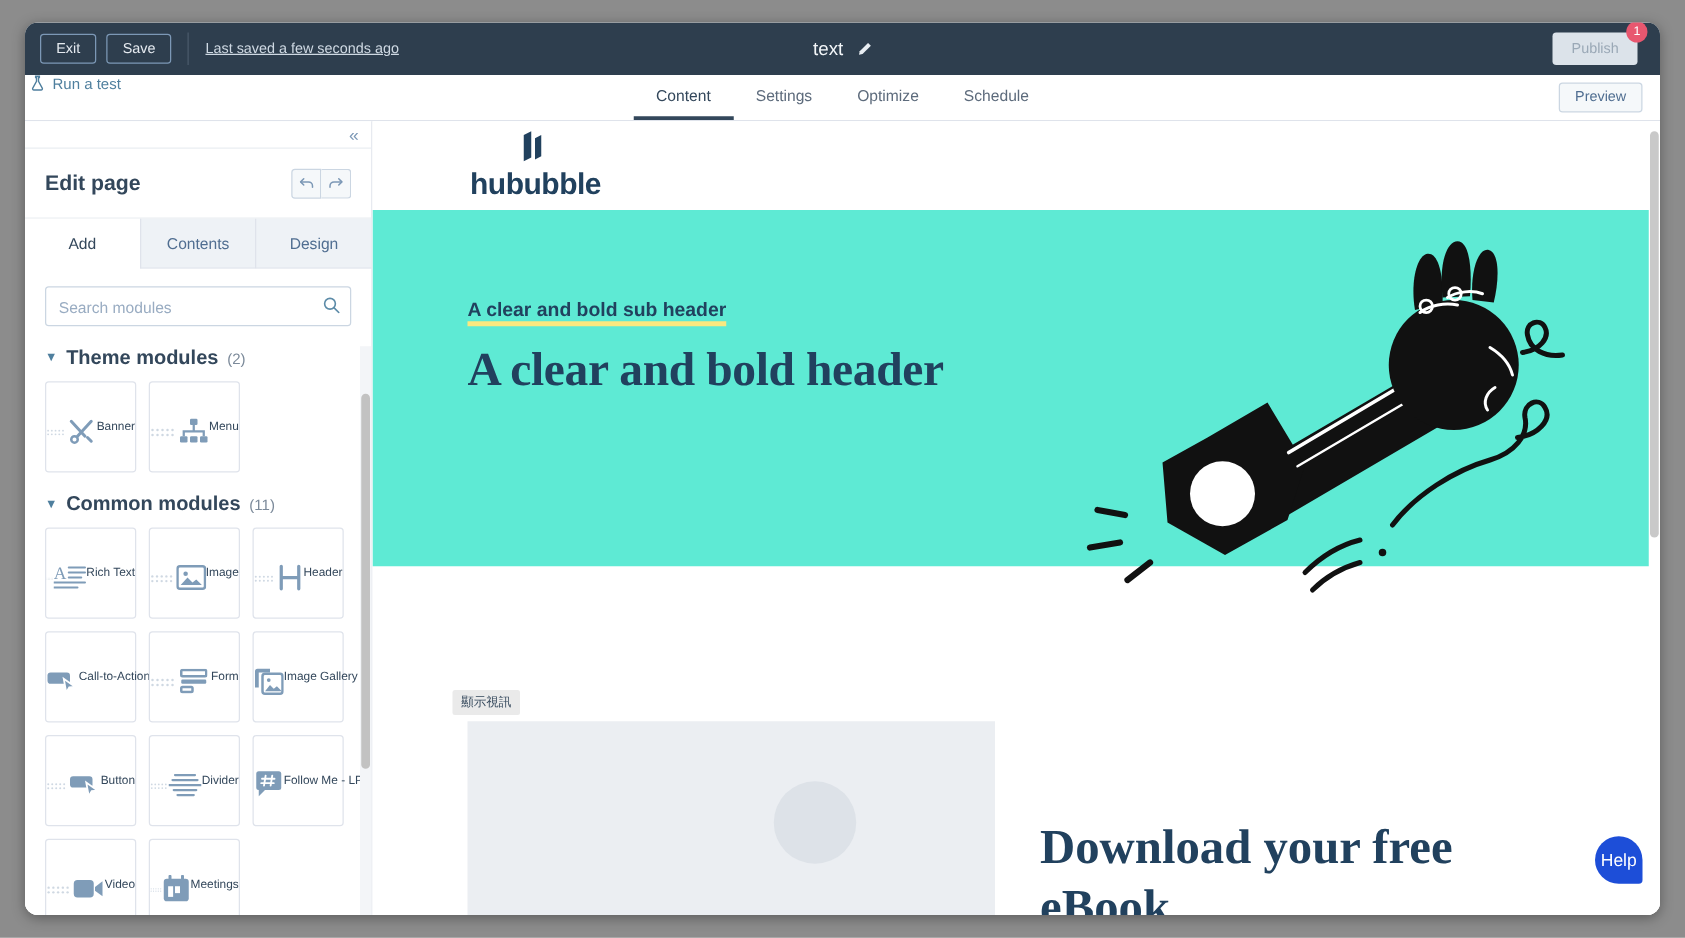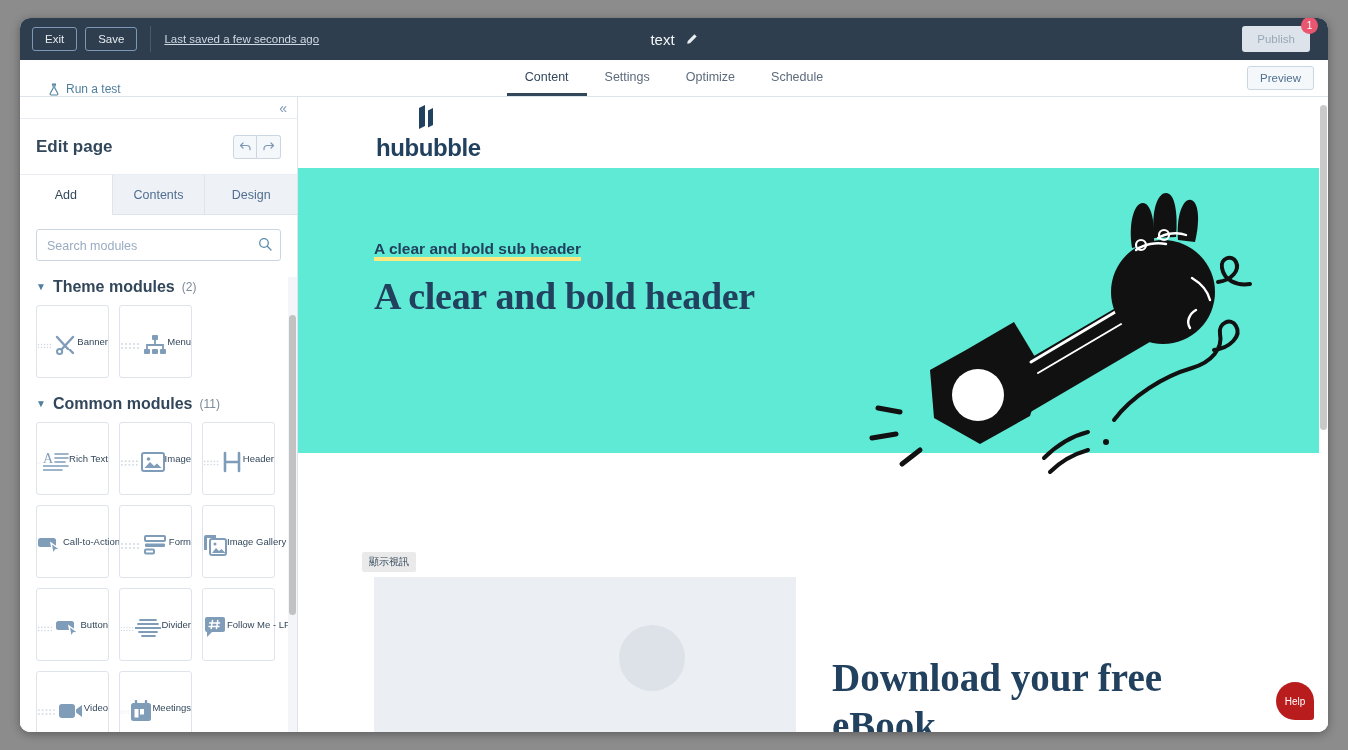--- a/index.html
+++ b/index.html
@@ -68,22 +68,22 @@
     align-items: center; justify-content: center;
   }
 
   
   .subbar {
     height: 37px; background: #fff;
     border-bottom: 1px solid #dfe3eb;
     display: flex; align-items: stretch; position: relative;
   }
   .runtest {
-    display: flex; align-items: flex-end; gap: 6px;
-    padding: 0 28px; color: #4f7f9e;
+    display: flex; align-items: flex-start; gap: 6px;
+    padding: 0 4px; color: #4f7f9e;
     font-size: 12px; cursor: pointer;
   }
   .tabs {
     position: absolute; left: 0; right: 0; top: 0; bottom: 0;
     display: flex; align-items: stretch; justify-content: center;
   }
   .tab {
     display: flex; align-items: center;
     padding: 0 18px; font-size: 12.5px;
     color: #5d6b7c; cursor: pointer;
@@ -236,26 +236,26 @@
   }
 
   .canvas-scroll-track {
     position: absolute; right: 0; top: 0; bottom: 0; width: 9px; background: #fff;
   }
   .canvas-scrollbar {
     position: absolute; right: 1px; top: 8px; width: 7px;
     height: 325px; background: #c9c9c9; border-radius: 4px;
   }
   .help-btn {
-    position: absolute; right: 14px; bottom: 12px;
+    position: absolute; right: 14px; bottom: 25px;
     width: 38px; height: 38px;
-    background: #b91c1c; color: #fff;
+    background: #1d4ed8; color: #fff;
     border-radius: 19px 19px 3px 19px;
     display: flex; align-items: center; justify-content: center;
-    font-size: 10px; cursor: pointer;
+    font-size: 14px; cursor: pointer;
   }
 </style>
 </head>
 <body>
 
 <div class="screen">
 
   <div class="topbar">
     <button class="btn-ghost">Exit</button>
     <button class="btn-ghost">Save</button>

